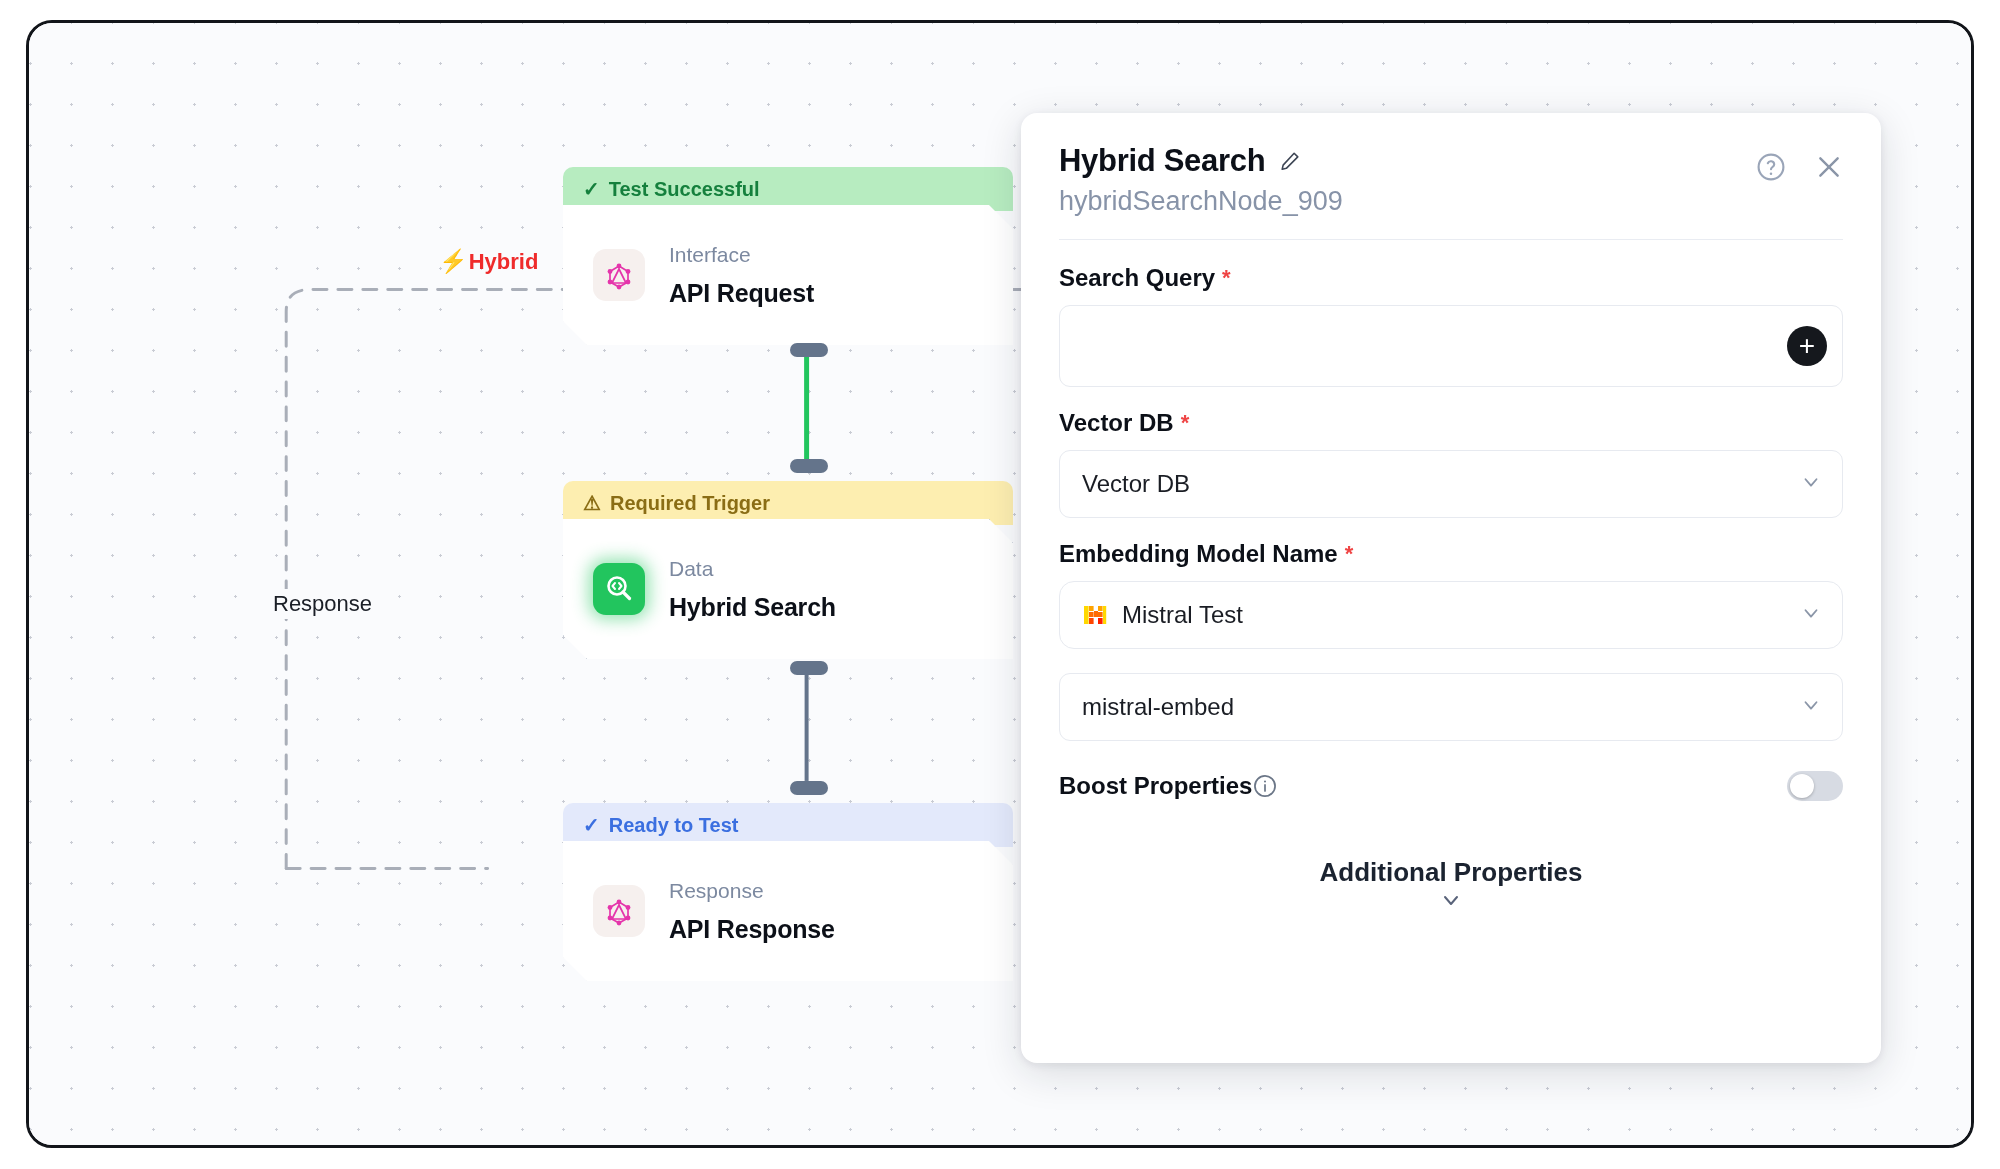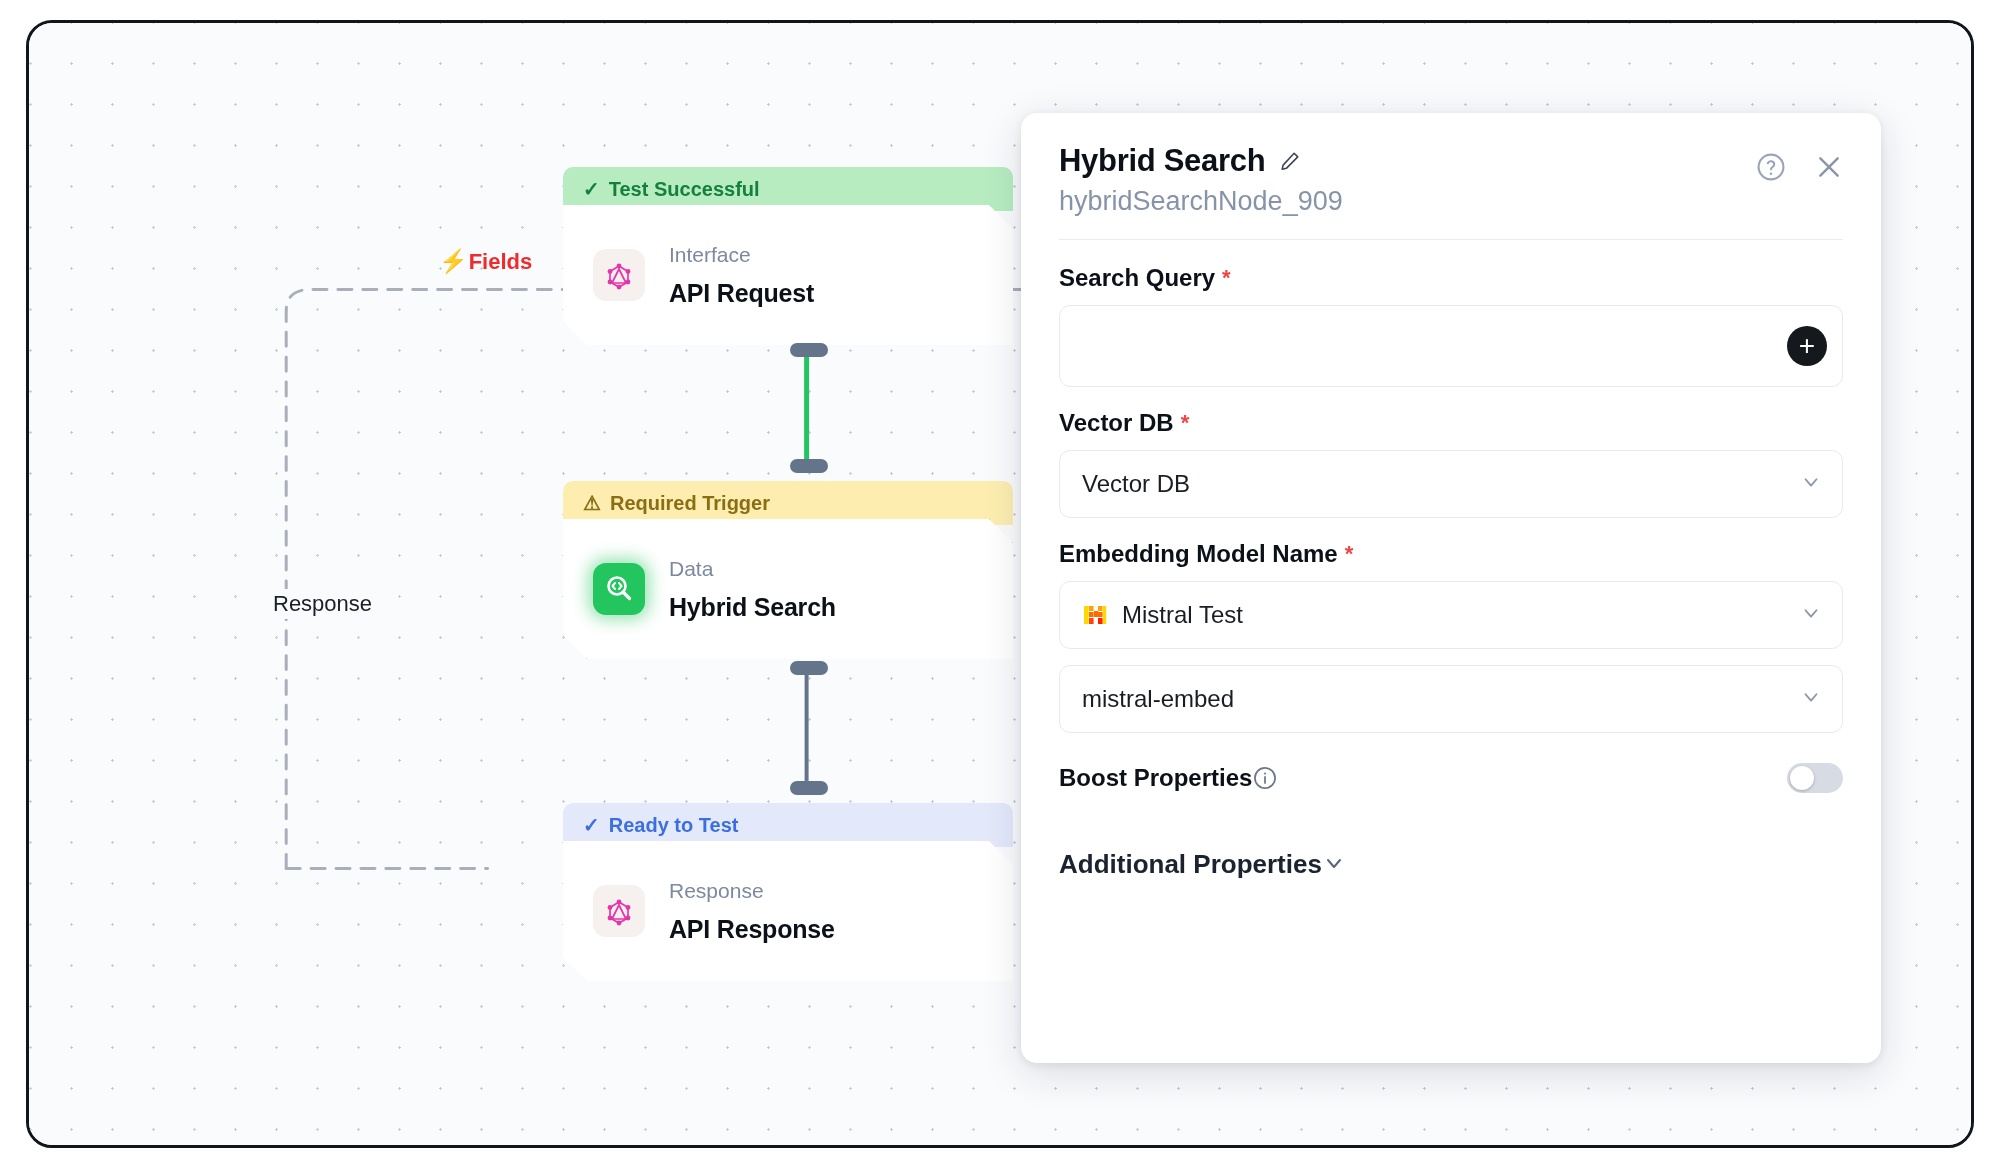--- a/index.html
+++ b/index.html
@@ -183,20 +183,21 @@
   .switch .knob {
     position: absolute; left: 3px; top: 3px;
     width: 24px; height: 24px; border-radius: 50%;
     background: #fff; box-shadow: 0 1px 3px rgba(0,0,0,0.25);
   }
 
   .accordion {
     margin-top: 56px;
     display: flex; align-items: center; 
     cursor: pointer;
+    flex-direction: column;
   }
   .accordion-title { font-size: 26px; font-weight: 700; color: #1b2330; }
 </style>
 </head>
 <body>
 
 <div id="app">
 
   <div id="canvas">
 
@@ -210,21 +211,21 @@
       <line x1="780" y1="648" x2="780" y2="762" stroke="#64748b" stroke-width="4"></line>
     </svg>
 
     <div class="handle" style="left:761px; top:320px;"></div>
     <div class="handle" style="left:761px; top:436px;"></div>
     <div class="handle" style="left:761px; top:638px;"></div>
     <div class="handle" style="left:761px; top:758px;"></div>
 
     <div class="edge-label trigger" style="left:410px; top:225px;">
       <span class="bolt">⚡</span>
-      <span>Fields</span>
+      <span>Hybrid</span>
     </div>
 
     <div class="edge-label response" style="left:238px; top:566px;">
       <span>Response</span>
     </div>
 
     <div class="node" style="left:534px; top:138px;">
       <div class="node-banner success">
         <span class="bicon">✓</span>
         <span>Test Successful</span>
@@ -361,21 +362,21 @@
             </span>
           </div>
         </div>
 
         <div class="field">
           <div class="field-label">
             <span>Embedding Model Name</span>
             <span class="req">*</span>
           </div>
 
-          <div class="select-box" style="margin-bottom:16px;">
+          <div class="select-box" style="margin-bottom:24px;border-radius:15px;">
             <span class="mistral-logo">
               <svg width="26" height="26" viewBox="0 0 26 26">
                 <rect x="2" y="4" width="4.6" height="18" fill="#ffd800"></rect>
                 <rect x="7" y="4" width="4.6" height="5" fill="#ffa300"></rect>
                 <rect x="7" y="10" width="4.6" height="5" fill="#ff6b00"></rect>
                 <rect x="7" y="16" width="4.6" height="6" fill="#ff4500"></rect>
                 <rect x="12" y="9" width="4.0" height="6" fill="#ff6b00"></rect>
                 <rect x="16" y="4" width="4.6" height="5" fill="#ffa300"></rect>
                 <rect x="16" y="10" width="4.6" height="5" fill="#ff6b00"></rect>
                 <rect x="16" y="16" width="4.6" height="6" fill="#ff2000"></rect>

